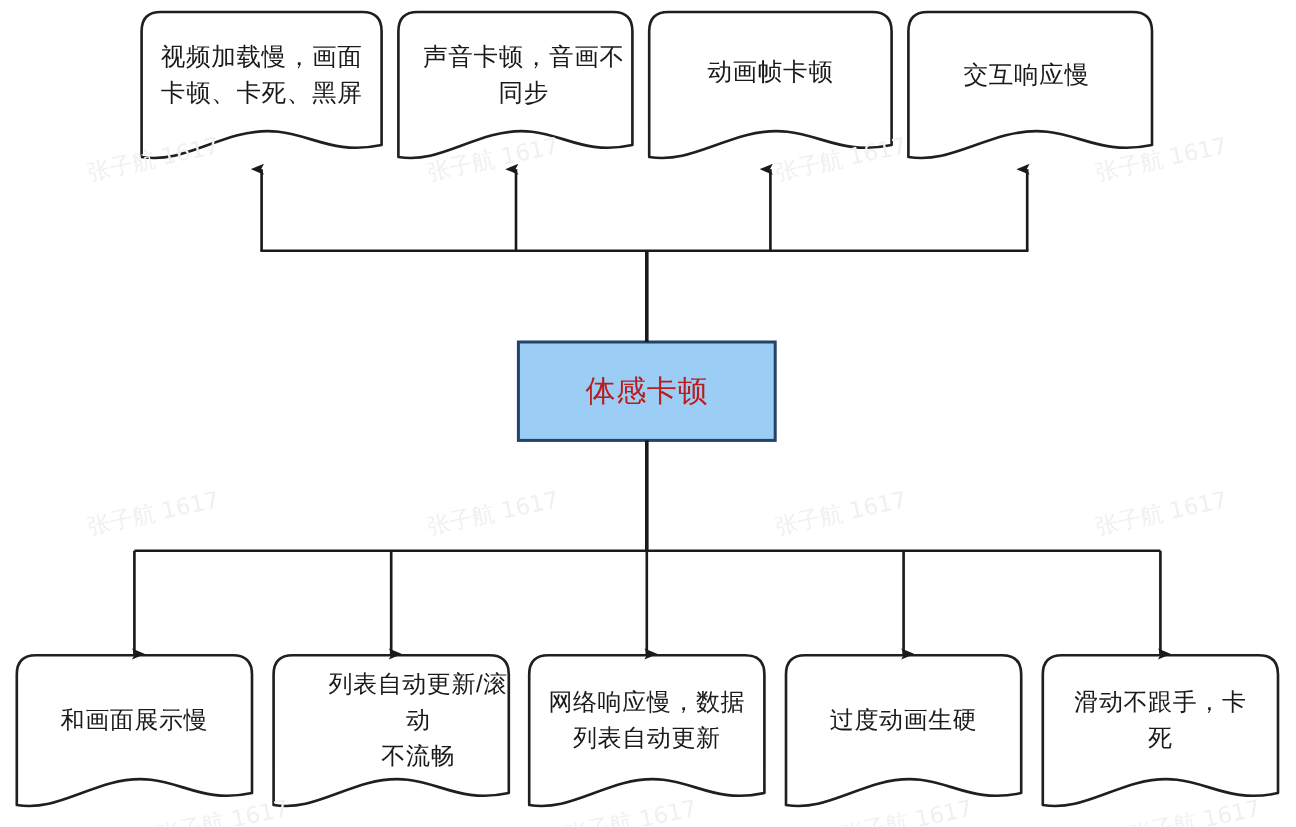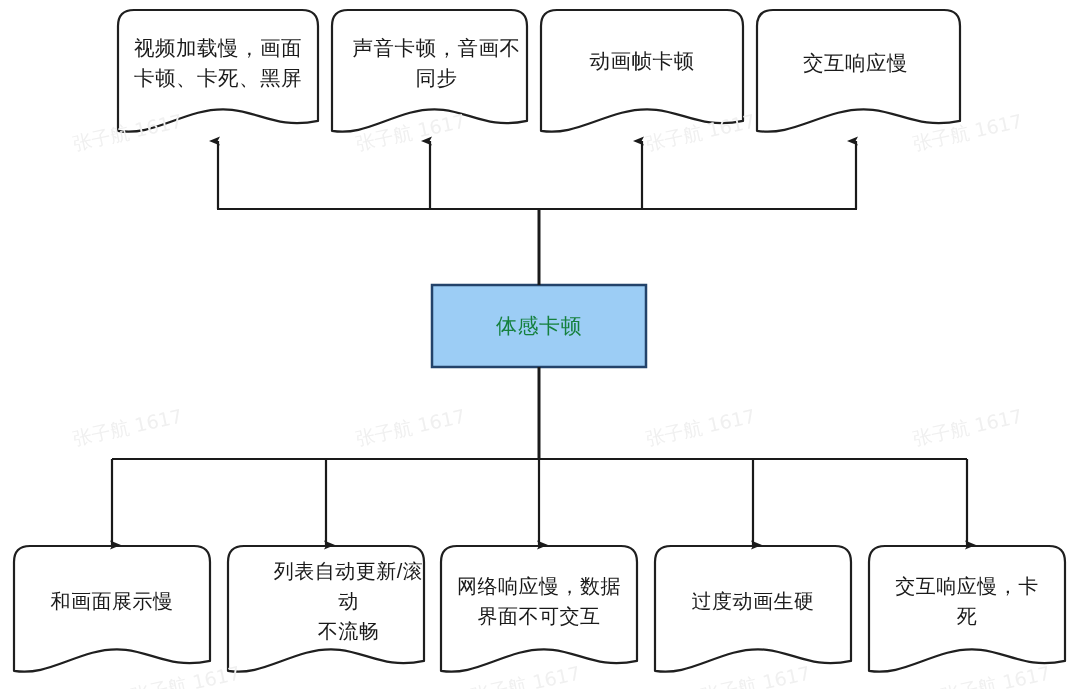--- a/index.html
+++ b/index.html
@@ -30,22 +30,22 @@
     font-size:20px;
     line-height:30px;
     white-space:pre-line;
     pointer-events:none;
     letter-spacing:0.5px;
   }
   .node-label.top-row{
     font-size:20.5px;
   }
   .node-label.center{
-    font-size:21px;
-    color:#15803d;
+    font-size:25px;
+    color:#b91c1c;
   }
   .watermark{
     position:absolute;
     color:#f0f0f0;
     font-size:19px;
     font-family:"DejaVu Sans",sans-serif;
     transform:rotate(-12deg);
     white-space:nowrap;
     pointer-events:none;
     user-select:none;
@@ -99,23 +99,23 @@
 卡顿、卡死、黑屏</div>
       <div class="node-label top-row" style="left: 332px; top: 10px; width: 209px; height: 105px;">声音卡顿，音画不
 同步</div>
       <div class="node-label top-row" style="left: 541px; top: 10px; width: 202px; height: 105px; font-family: Liberation Mono, monospace;">动画帧卡顿</div>
       <div class="node-label top-row" style="left: 757px; top: 10px; width: 197px; height: 105px;">交互响应慢</div>
       <div class="node-label center" style="left: 432px; top: 285px; width: 214px; height: 82px;">体感卡顿</div>
       <div class="node-label bottom-row" style="left: 14px; top: 546px; width: 196px; height: 109px;">和画面展示慢</div>
       <div class="node-label bottom-row" style="left: 228px; top: 546px; width: 161px; height: 109px; margin-left: 40px;">列表自动更新/滚动
 不流畅</div>
       <div class="node-label bottom-row" style="left: 441px; top: 546px; width: 196px; height: 109px;">网络响应慢，数据
-界面不可交互</div>
+列表自动更新</div>
       <div class="node-label bottom-row" style="left: 655px; top: 546px; width: 196px; height: 109px;">过度动画生硬</div>
-      <div class="node-label bottom-row" style="left: 869px; top: 546px; width: 196px; height: 109px;">交互响应慢，卡
+      <div class="node-label bottom-row" style="left: 869px; top: 546px; width: 196px; height: 109px;">滑动不跟手，卡
 死</div>
     </div>
   <div id="watermark-layer">
       <div class="watermark" style="left: 72px; top: 120px;">张子航 1617</div>
       <div class="watermark" style="left: 355px; top: 120px;">张子航 1617</div>
       <div class="watermark" style="left: 645px; top: 120px;">张子航 1617</div>
       <div class="watermark" style="left: 912px; top: 120px;">张子航 1617</div>
       <div class="watermark" style="left: 72px; top: 415px;">张子航 1617</div>
       <div class="watermark" style="left: 355px; top: 415px;">张子航 1617</div>
       <div class="watermark" style="left: 645px; top: 415px;">张子航 1617</div>

